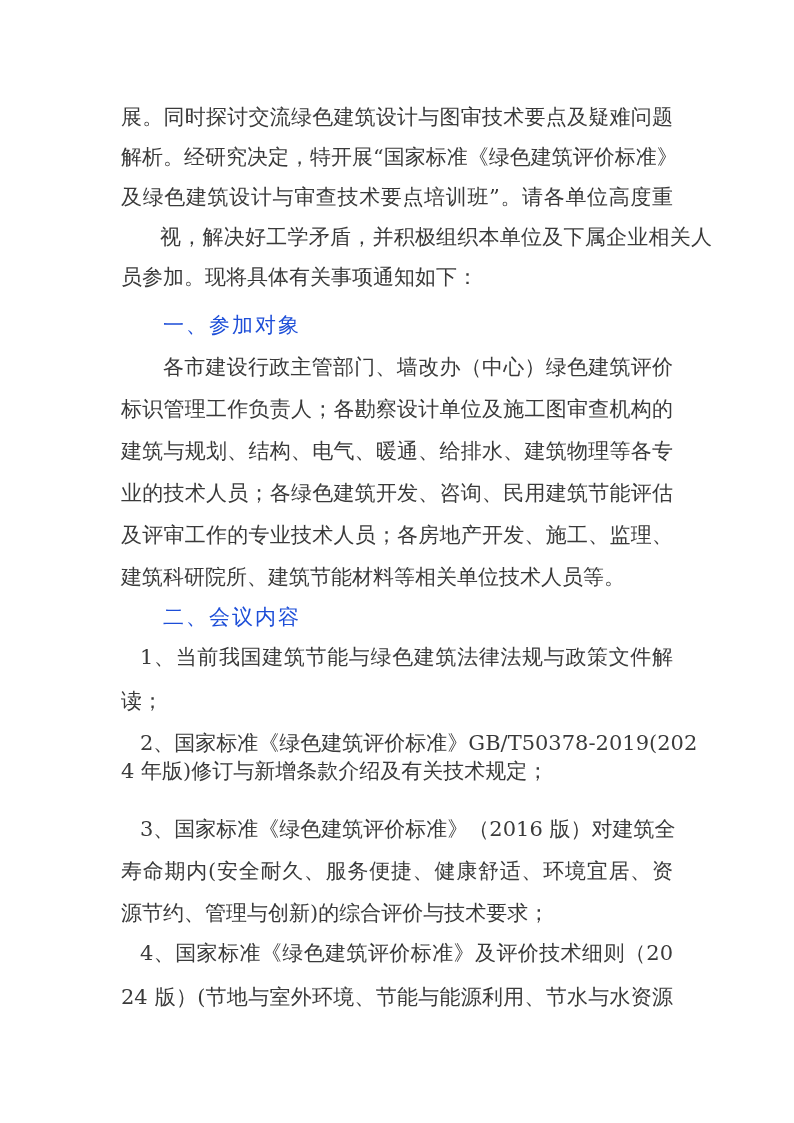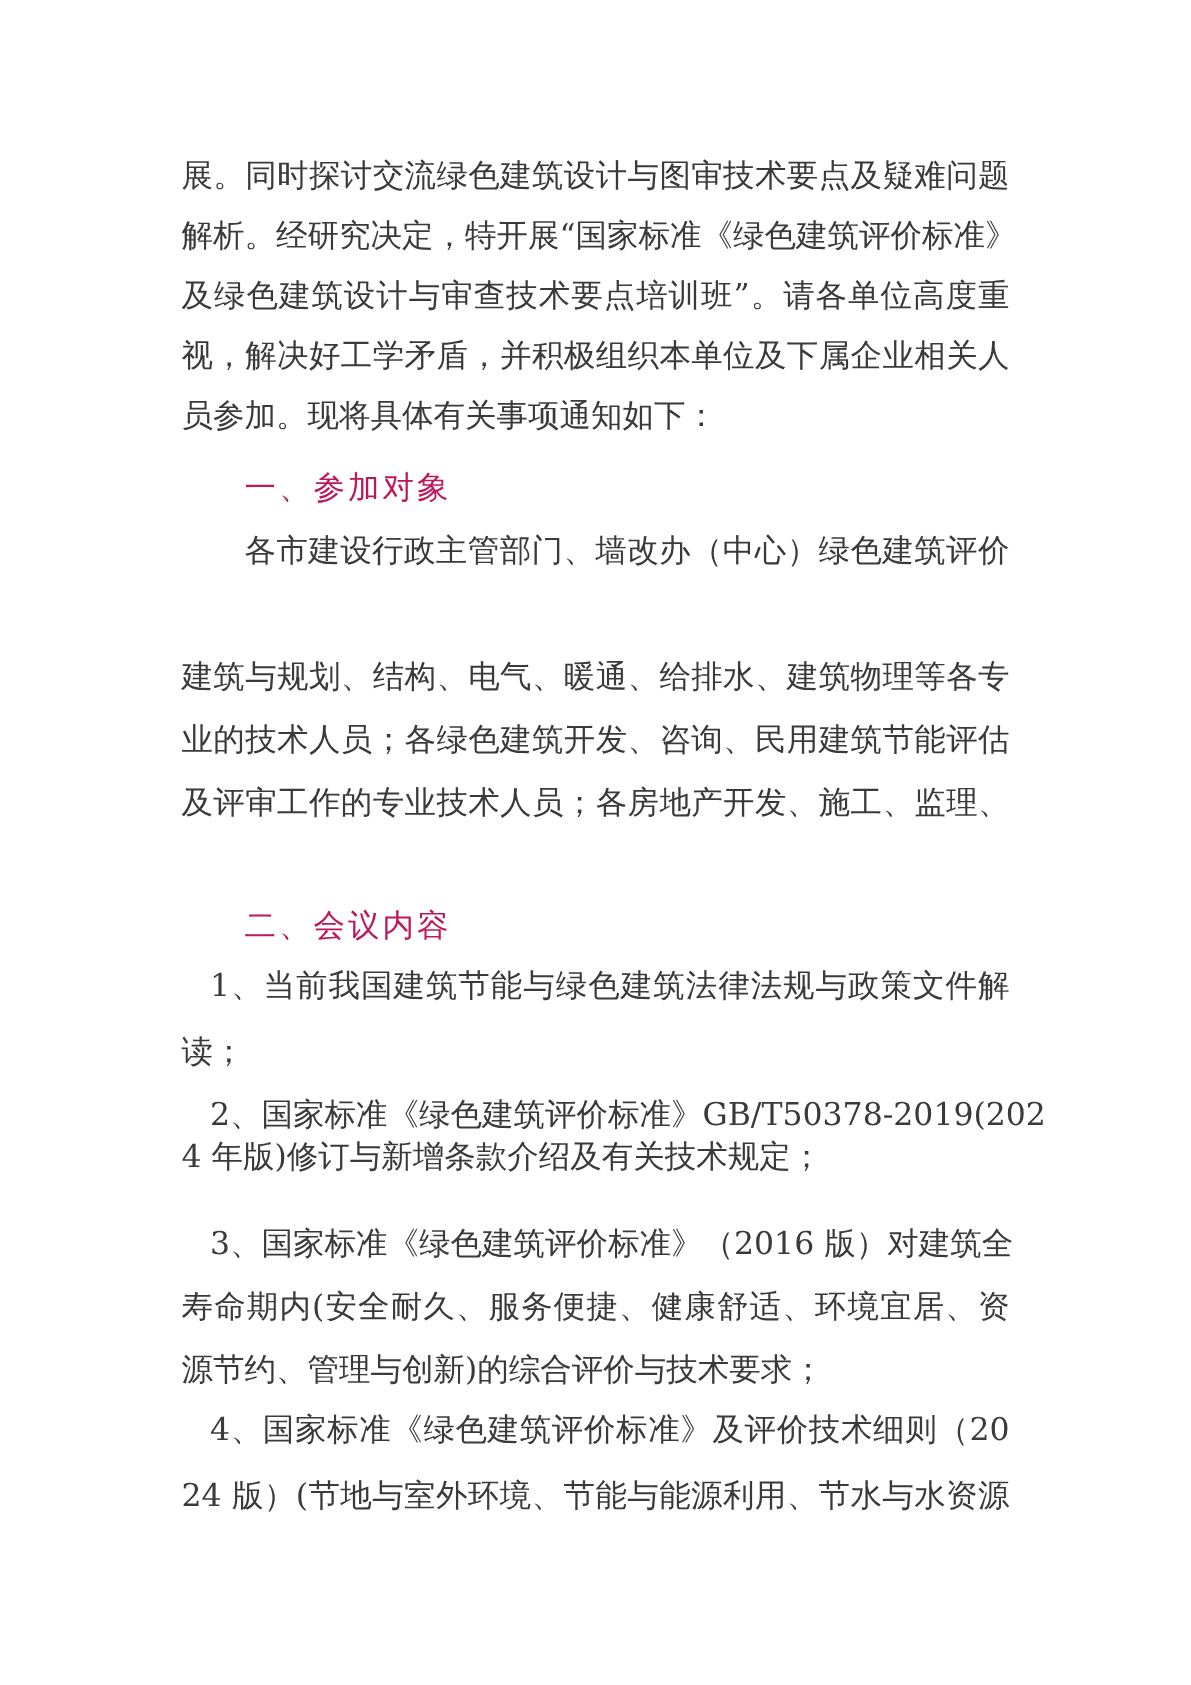--- a/index.html
+++ b/index.html
@@ -33,43 +33,45 @@
       text-align: justify;
       text-align-last: justify;
       letter-spacing: 0;
     }
     .line.last {
       text-align-last: left;
     }
     .indent2 { left: 163px; width: 510px; }
     .indent1 { left: 140px; width: 533px; }
     .heading {
-      color: #be185d;
+      color: #1d4ed8;
       font-family: "DejaVu Sans", "Liberation Sans", sans-serif;
       font-weight: 400;
       text-align-last: left;
       letter-spacing: 2px;
     }
   </style>
 </head>
 <body>
 
 <div class="page">
 
   <div class="line" style="top:142px;">解析。经研究决定，特开展“国家标准《绿色建筑评价标准》</div>
   <div class="line" style="top:102px;">展。同时探讨交流绿色建筑设计与图审技术要点及疑难问题</div>
   <div class="line" style="top:182px;">及绿色建筑设计与审查技术要点培训班”。请各单位高度重</div>
-  <div class="line" style="top:222px;">视，解决好工学矛盾，并积极组织本单位及下属企业相关人</div>
+  <div class="line" style="top:222px;margin-left:39px;">视，解决好工学矛盾，并积极组织本单位及下属企业相关人</div>
   <div class="line last" style="top:262px;">员参加。现将具体有关事项通知如下：</div>
 
   <div class="line heading indent2" style="top:310px;">一、参加对象</div>
   <div class="line indent2" style="top:352px;">各市建设行政主管部门、墙改办（中心）绿色建筑评价</div>
+  <div class="line" style="top:394px;">标识管理工作负责人；各勘察设计单位及施工图审查机构的</div>
   <div class="line" style="top:436px;">建筑与规划、结构、电气、暖通、给排水、建筑物理等各专</div>
   <div class="line" style="top:478px;">业的技术人员；各绿色建筑开发、咨询、民用建筑节能评估</div>
   <div class="line" style="top:520px;">及评审工作的专业技术人员；各房地产开发、施工、监理、</div>
+  <div class="line last" style="top:562px;">建筑科研院所、建筑节能材料等相关单位技术人员等。</div>
 
   <div class="line heading indent2" style="top:602px;">二、会议内容</div>
 
   <div class="line indent1" style="top:642px;">1、当前我国建筑节能与绿色建筑法律法规与政策文件解</div>
   <div class="line last" style="top:686px;">读；</div>
 
   <div class="line indent1" style="top:728px;">2、国家标准《绿色建筑评价标准》GB/T50378-2019(202</div>
   <div class="line last" style="top:756px;">4 年版)修订与新增条款介绍及有关技术规定；</div>
 
   <div class="line indent1" style="top:814px;">3、国家标准《绿色建筑评价标准》（2016 版）对建筑全</div>

